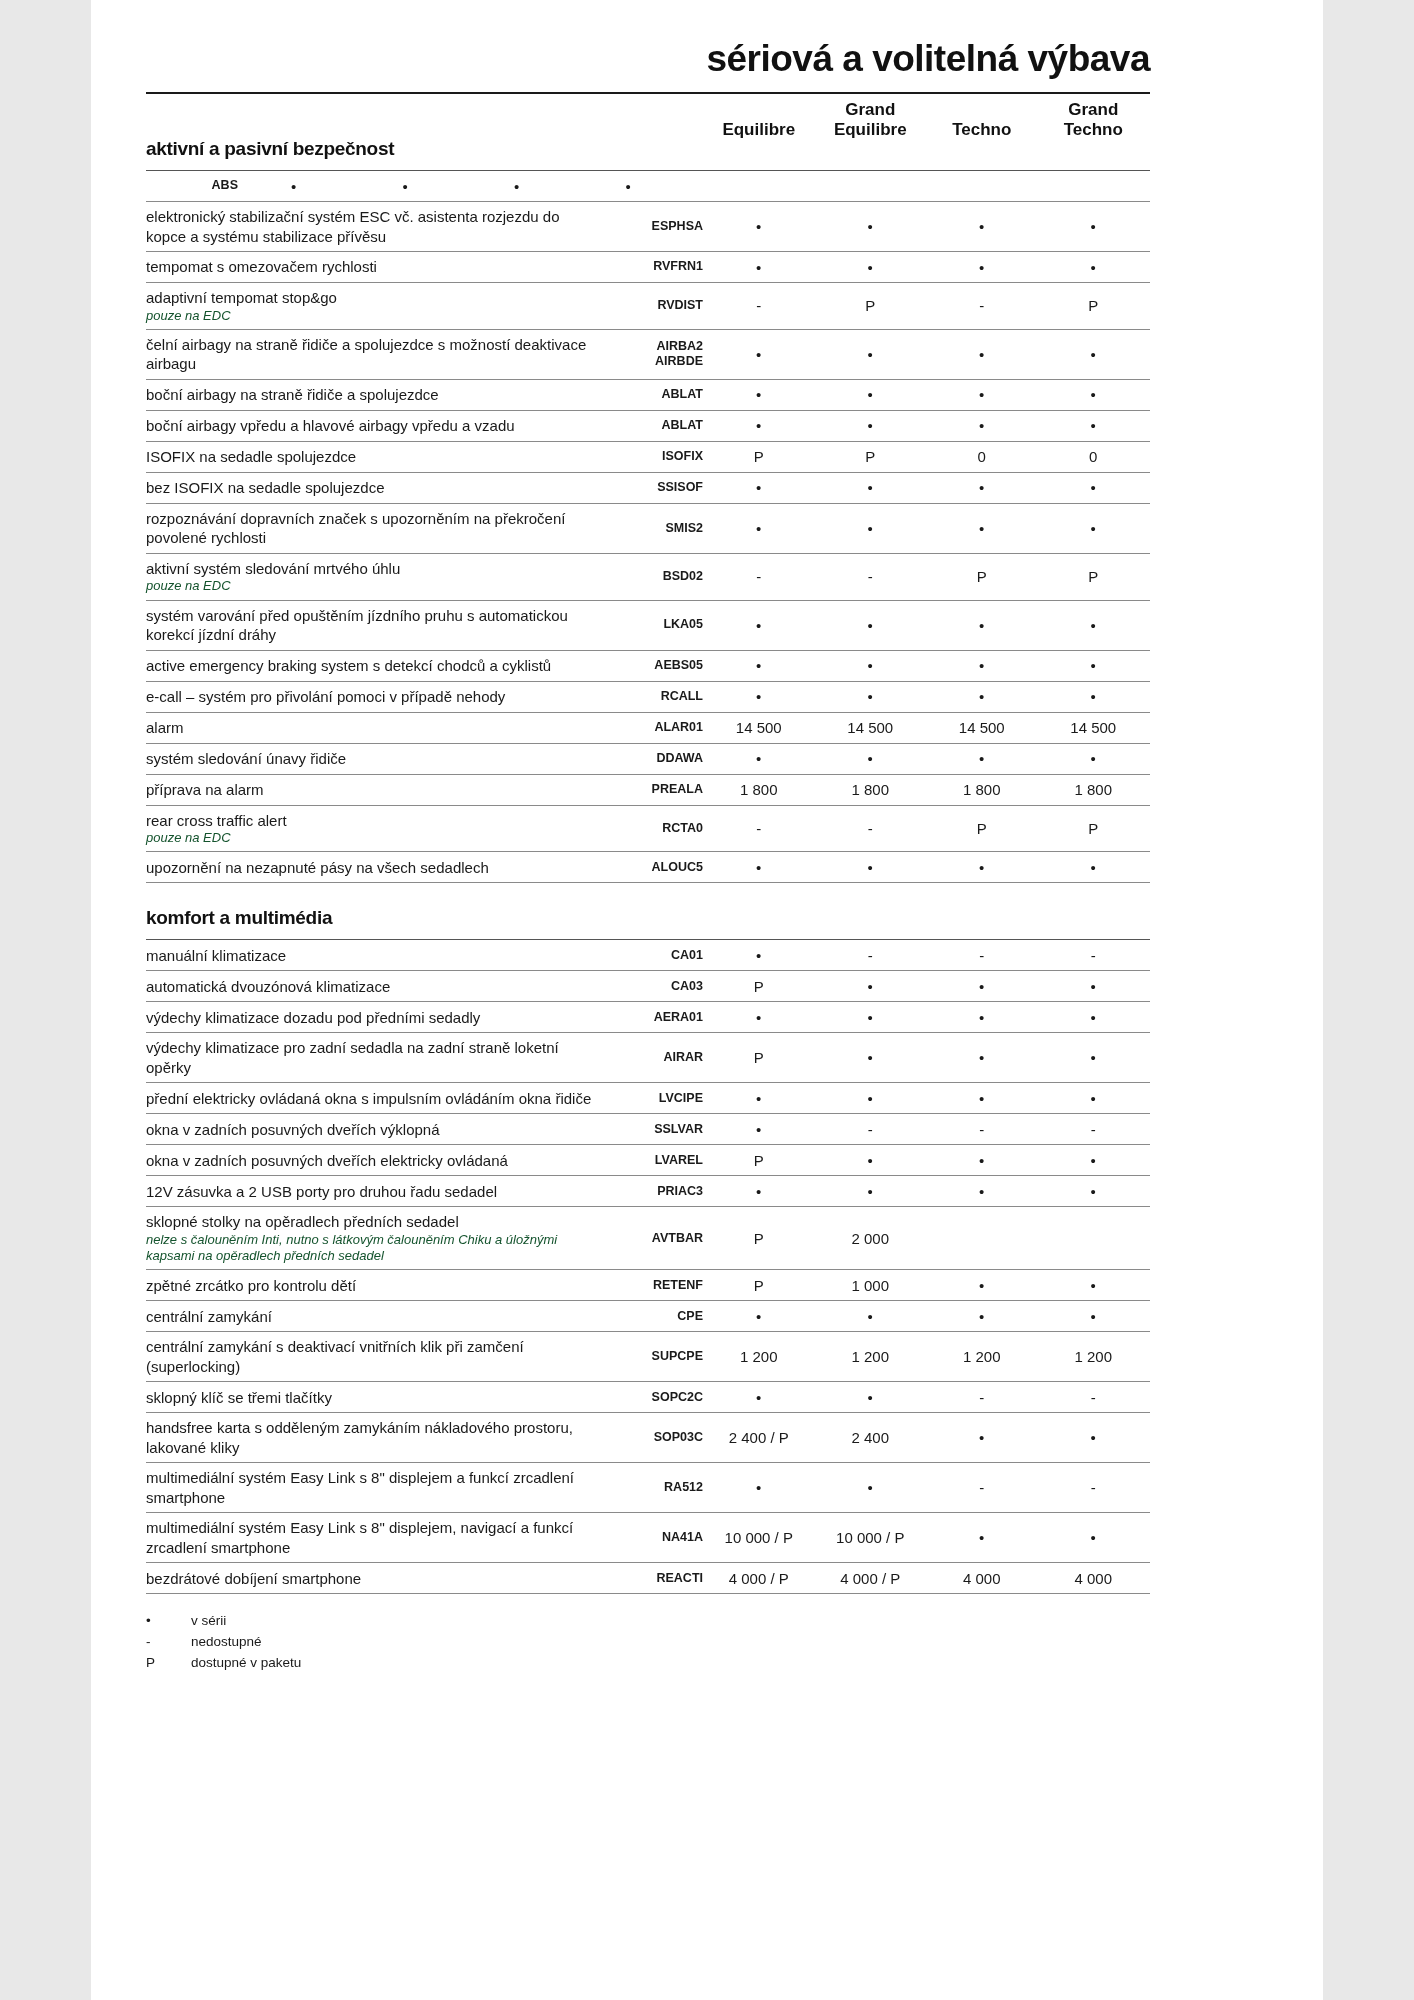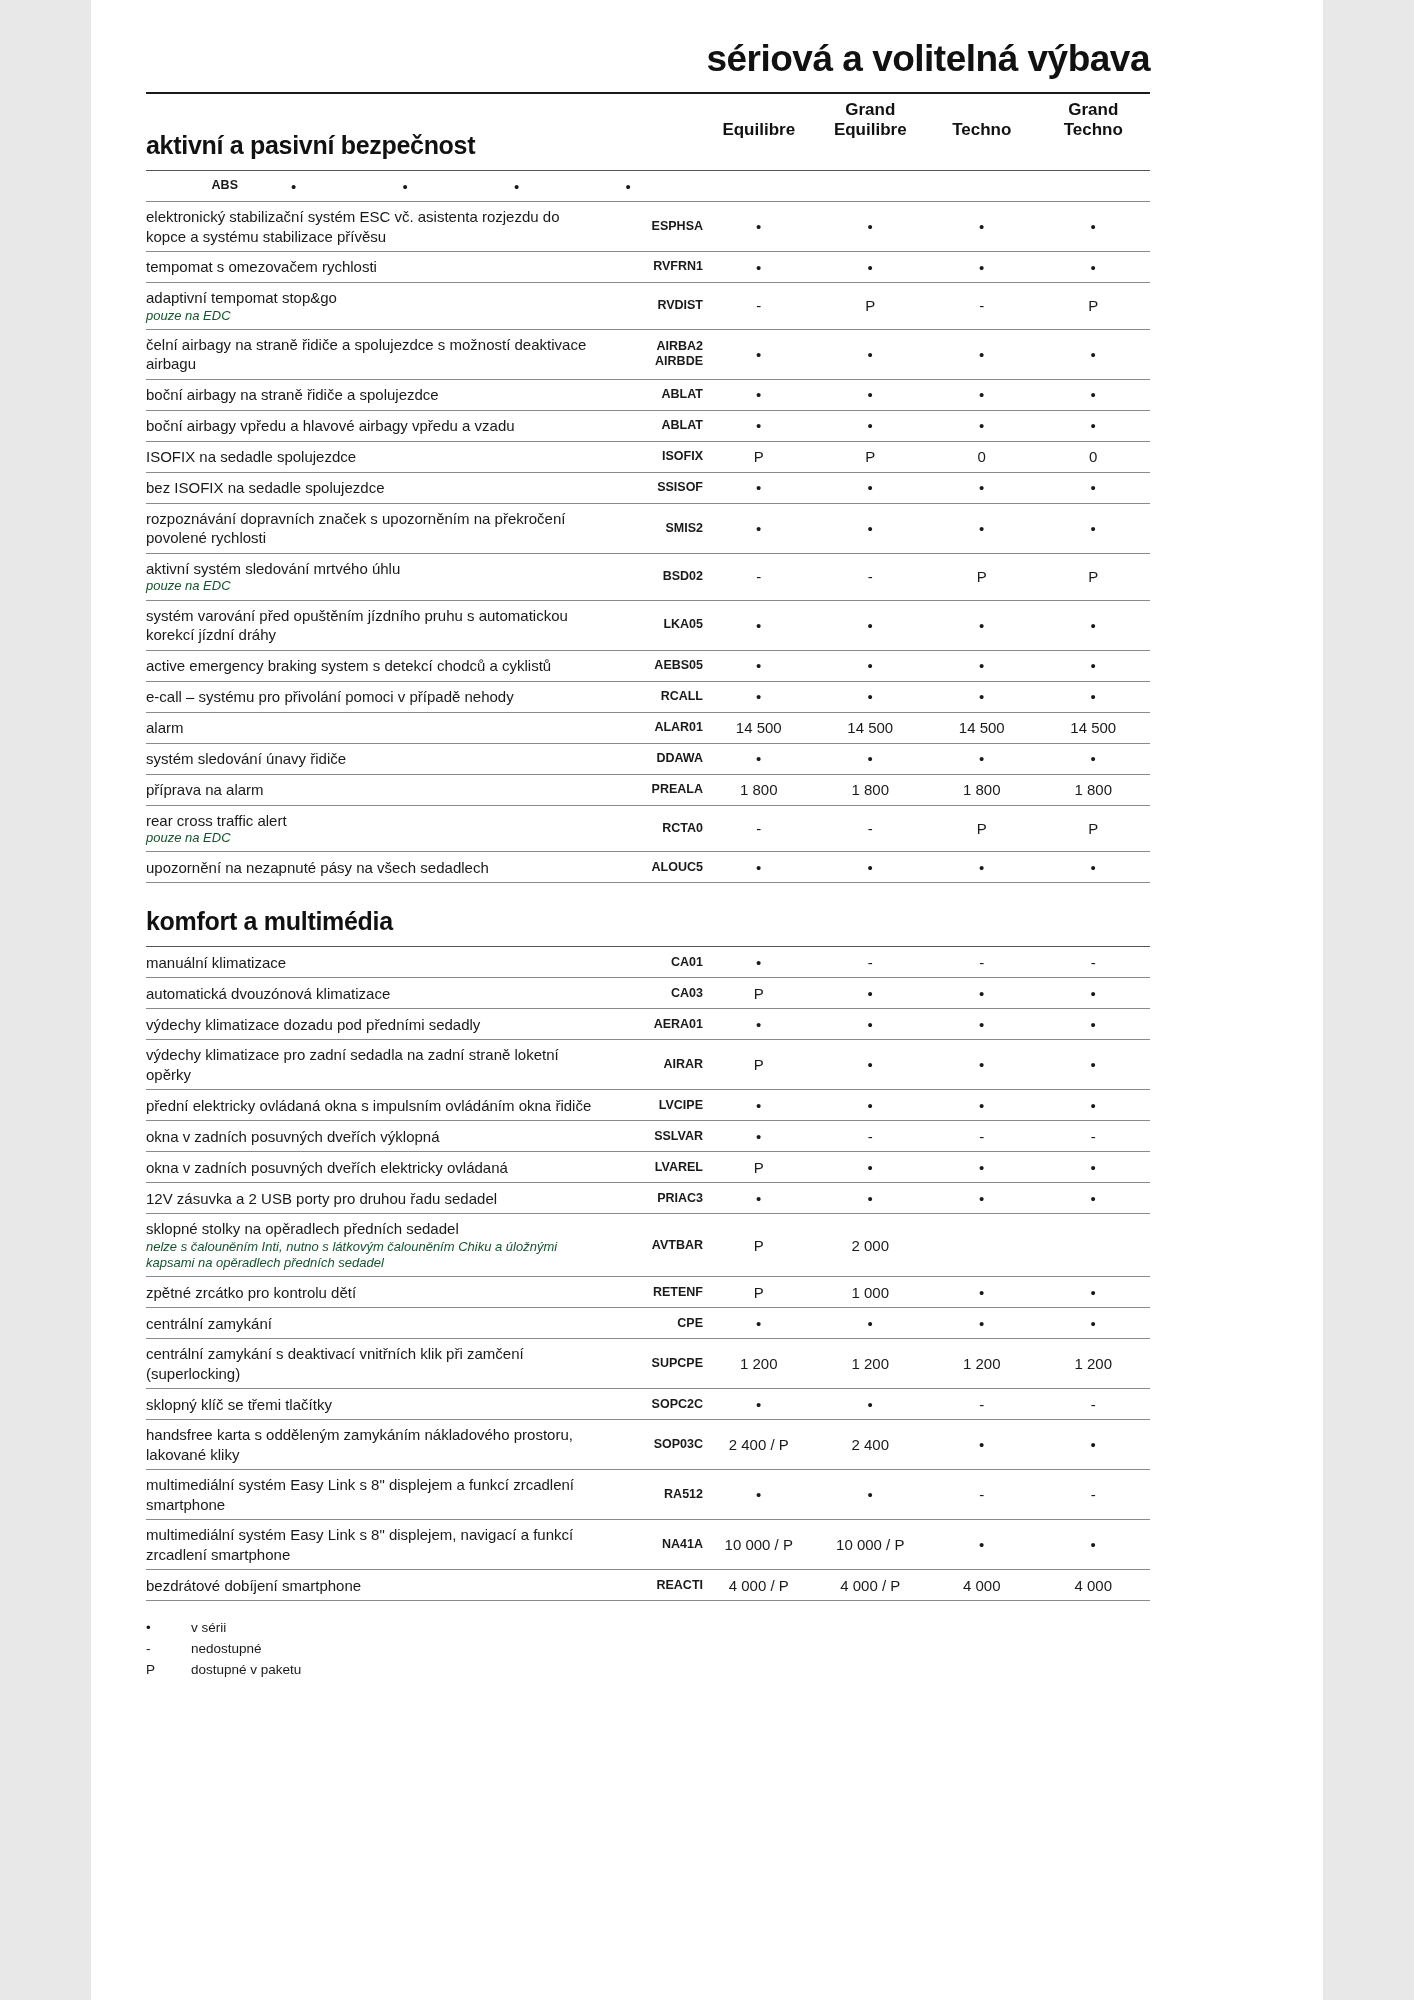--- a/index.html
+++ b/index.html
@@ -31,21 +31,21 @@
     border-bottom: 2px solid #1a1a1a;
   }
   .table-head {
     display: flex;
     align-items: flex-end;
     border-bottom: 1px solid #555;
     margin-top: 6px;
   }
   .head-left { width: 557px; }
   h2.section-heading {
-    font-size: 25px;
+    font-size: 19px;
     font-weight: bold;
     letter-spacing: -0.3px;
     margin: 0;
     padding-bottom: 10px;
     color: #111;
   }
   .head-col {
     width: 111.5px;
     text-align: center;
     font-weight: bold;
@@ -275,21 +275,21 @@
     </div>
     <div class="cell code">AEBS05</div>
     <div class="cell val">•</div>
     <div class="cell val">•</div>
     <div class="cell val">•</div>
     <div class="cell val">•</div>
   </div>
 
   <div class="row">
     <div class="cell label">
-      <div class="label-text">e-call – systému pro přivolání pomoci v případě nehody</div>
+      <div class="label-text">e-call – systém pro přivolání pomoci v případě nehody</div>
 
     </div>
     <div class="cell code">RCALL</div>
     <div class="cell val">•</div>
     <div class="cell val">•</div>
     <div class="cell val">•</div>
     <div class="cell val">•</div>
   </div>
 
   <div class="row">

